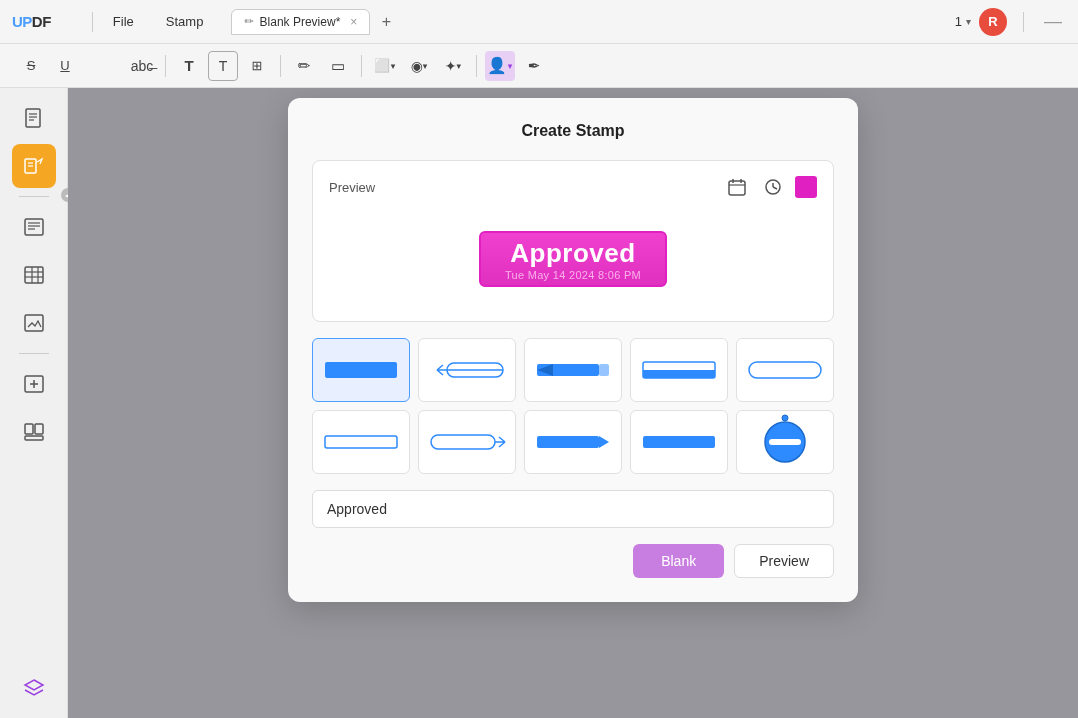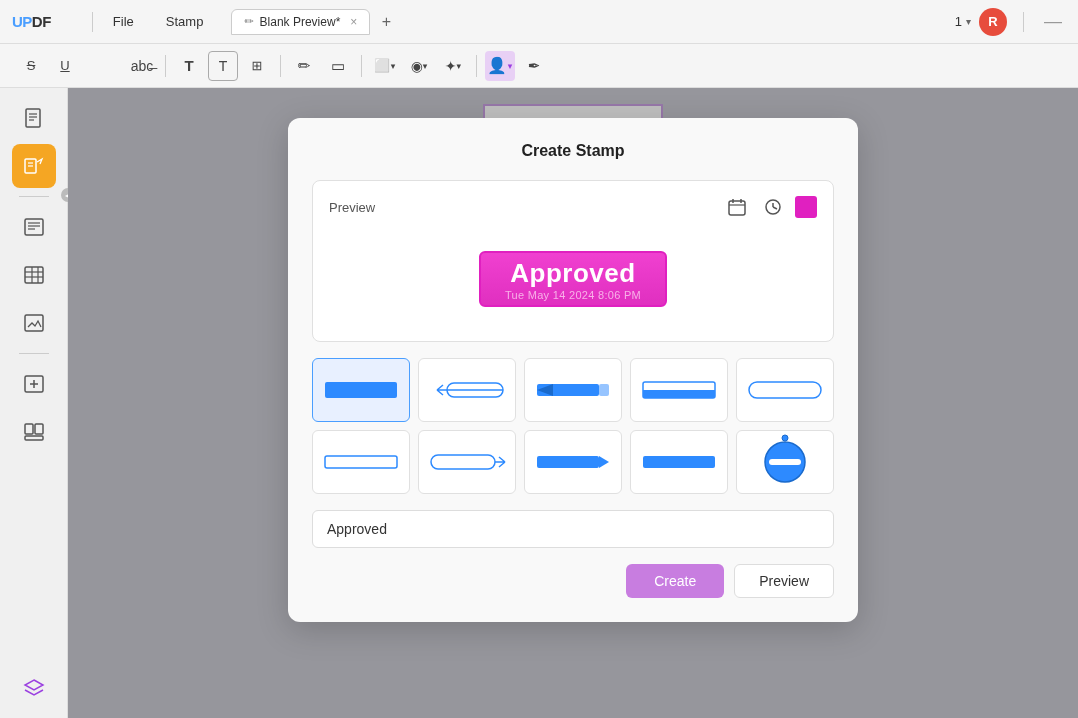--- a/index.html
+++ b/index.html
@@ -244,21 +244,20 @@
       justify-content: center;
       padding-top: 10px;
       z-index: 100;
     }
     .dialog {
       background: #f9f9f9;
       border-radius: 12px;
       width: 570px;
       padding: 24px;
       box-shadow: 0 8px 32px rgba(0,0,0,0.18);
-      margin-top: 20px;
     }
     .dialog-title {
       text-align: center;
       font-size: 16px;
       font-weight: 600;
       color: #222;
       margin-bottom: 20px;
     }
     .preview-section {
       border: 1px solid #e0e0e0;
@@ -633,19 +632,19 @@
                 <circle cx="30" cy="6" r="3" fill="#2d8aff" stroke="#1a6acc" stroke-width="1"></circle>
               </svg>
           </div>
         </div>
 
         <div class="text-input-row">
           <input type="text" class="text-input" value="Approved" placeholder="Approved" style="">
         </div>
 
         <div class="dialog-footer">
-          <button class="btn-create">Create</button>
+          <button class="btn-create">Blank</button>
           <button class="btn-cancel">Preview</button>
         </div>
       </div>
     </div>
   </div>
 </div>
 
 </body></html>

